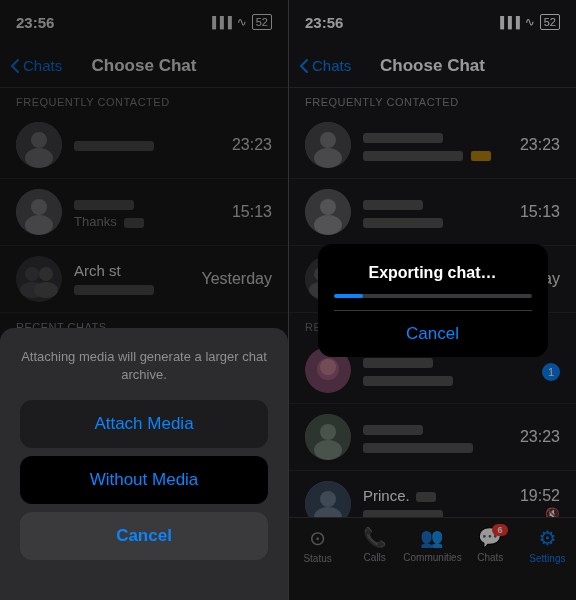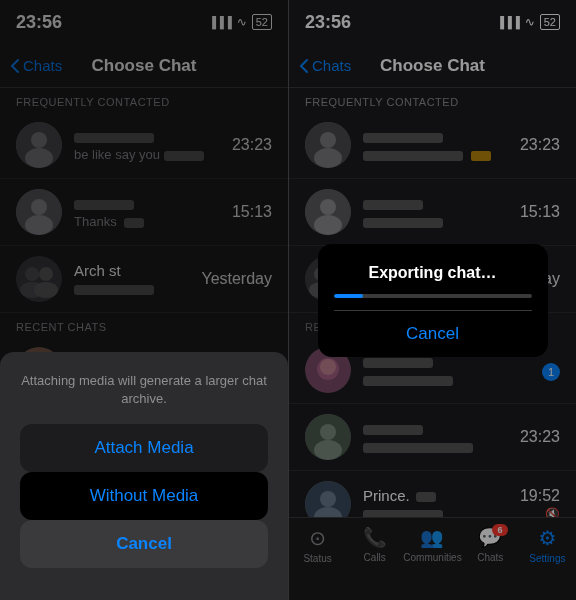--- a/index.html
+++ b/index.html
@@ -27,21 +27,21 @@
       height: 44px;
       background: #1c1c1e;
       display: flex;
       align-items: center;
       justify-content: space-between;
       padding: 0 16px;
       flex-shrink: 0;
     }
     .status-time {
       color: #fff;
-      font-size: 18px;
+      font-size: 15px;
       font-weight: 600;
       text-align: center;
     }
     .status-icons {
       display: flex;
       align-items: center;
       gap: 5px;
     }
 
     
@@ -209,20 +209,21 @@
       margin-bottom: 16px;
       line-height: 1.4;
     }
     .action-sheet-btn {
       width: 100%;
       padding: 14px;
       border-radius: 12px;
       border: none;
       font-size: 17px;
       font-weight: 500;
+      margin-bottom: 8px;
       cursor: pointer;
       text-align: center;
     }
     .action-sheet-btn.attach-media {
       background: #1c1c1e;
       color: #0a84ff;
     }
     .action-sheet-btn.without-media {
       background: #000000;
       color: #0a84ff;
@@ -333,24 +334,20 @@
         <svg width="46" height="46" viewBox="0 0 46 46">
           <circle cx="23" cy="23" r="23" fill="#4a4a4e"></circle>
           <circle cx="23" cy="18" r="8" fill="#7a7a7e"></circle>
           <ellipse cx="23" cy="36" rx="14" ry="10" fill="#7a7a7e"></ellipse>
         </svg>
       </div>
       <div class="chat-info">
         <div class="chat-name">
           <span class="chat-blurred" style="width:80px;"></span>
         </div>
-        <div class="chat-preview">
-          <span style="color:#8e8e93;font-size:13px;">be like say you </span>
-          <span class="chat-blurred" style="width:40px;"></span>
-        </div>
       </div>
       <div class="chat-meta">
         <div class="chat-time">23:23</div>
       </div>
     </div>
 
     <div class="chat-item">
       <div class="avatar avatar-person">
         <svg width="46" height="46" viewBox="0 0 46 46">
           <circle cx="23" cy="23" r="23" fill="#5a5a5e"></circle>

